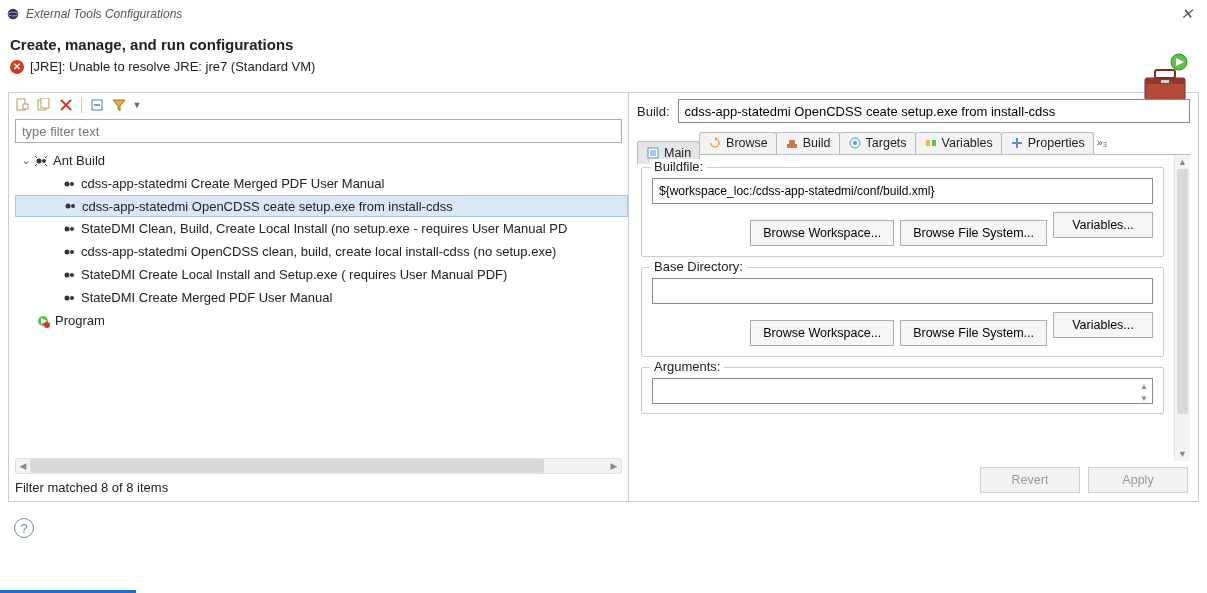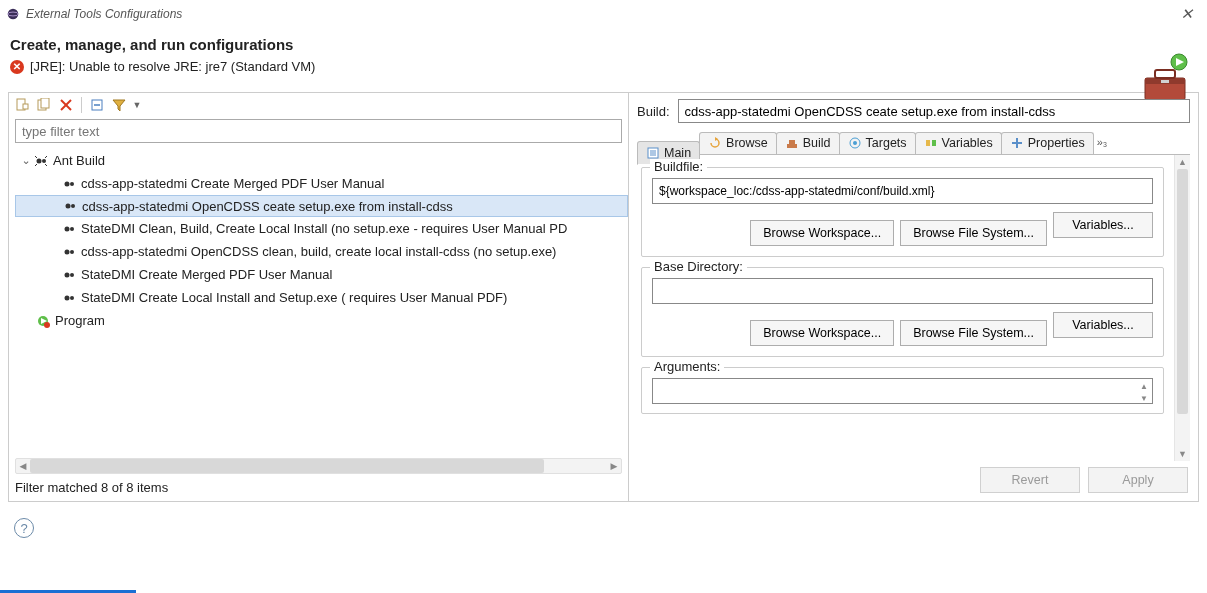--- a/index.html
+++ b/index.html
@@ -210,30 +210,30 @@
             </span>
           <span>cdss-app-statedmi OpenCDSS clean, build, create local install-cdss (no setup.exe)</span>
         </div>
         <div class="tree-row lvl1">
           <span class="ticon">
               <svg width="14" height="14">
                 <circle cx="5" cy="7" r="2.5" fill="#333"></circle>
                 <circle cx="10" cy="7" r="2" fill="#333"></circle>
               </svg>
             </span>
+          <span>StateDMI Create Local Install and Setup.exe  ( requires User Manual PDF)</span>
+        </div>
+        <div class="tree-row lvl1">
+          <span class="ticon">
+              <svg width="14" height="14">
+                <circle cx="5" cy="7" r="2.5" fill="#333"></circle>
+                <circle cx="10" cy="7" r="2" fill="#333"></circle>
+              </svg>
+            </span>
           <span>StateDMI Create Merged PDF User Manual</span>
-        </div>
-        <div class="tree-row lvl1">
-          <span class="ticon">
-              <svg width="14" height="14">
-                <circle cx="5" cy="7" r="2.5" fill="#333"></circle>
-                <circle cx="10" cy="7" r="2" fill="#333"></circle>
-              </svg>
-            </span>
-          <span>StateDMI Create Local Install and Setup.exe  ( requires User Manual PDF)</span>
         </div>
         <div class="tree-row lvl0" style="padding-left:20px;">
           <span class="ticon">
               <svg width="14" height="14">
                 <circle cx="7" cy="7" r="5" fill="#5fbf4a"></circle>
                 <polygon points="5,4 5,10 11,7" fill="#fff"></polygon>
                 <circle cx="11" cy="11" r="3" fill="#d9381e"></circle>
               </svg>
             </span>
           <span>Program</span>

